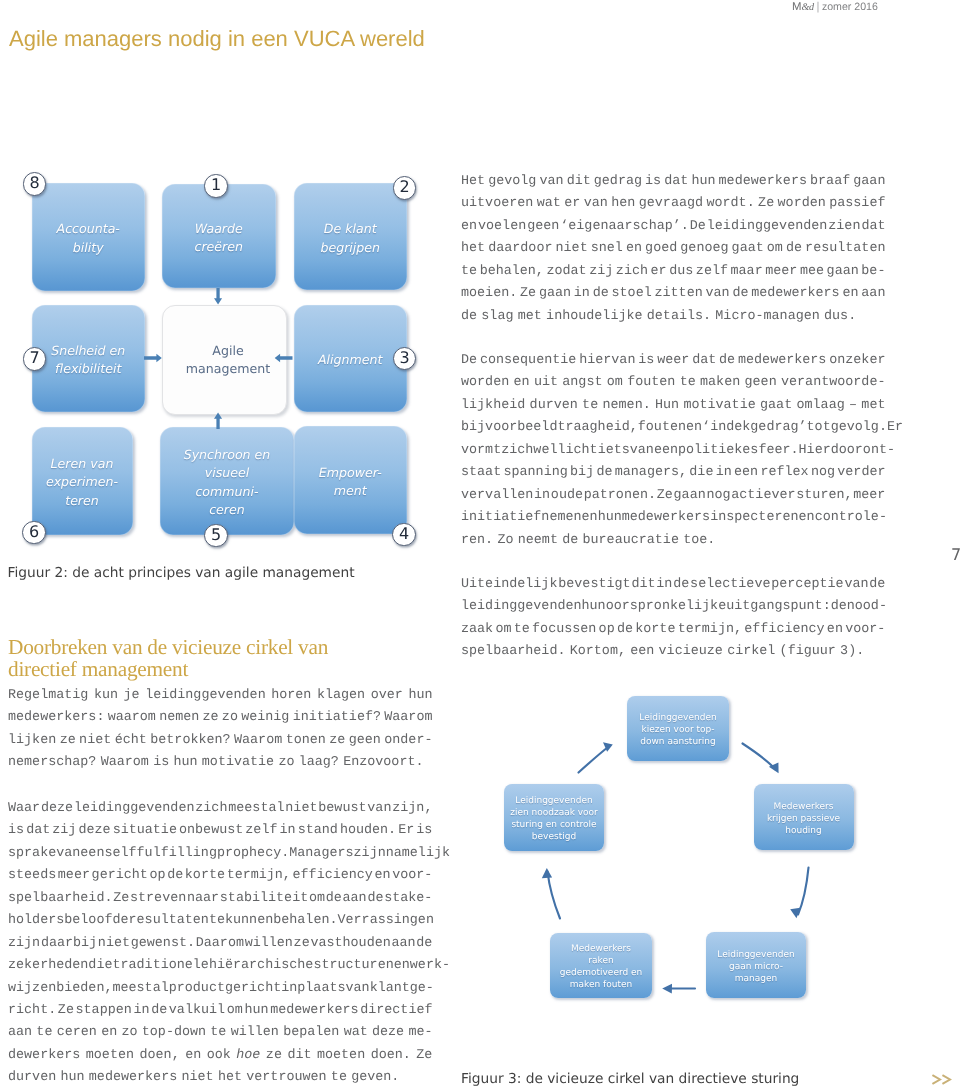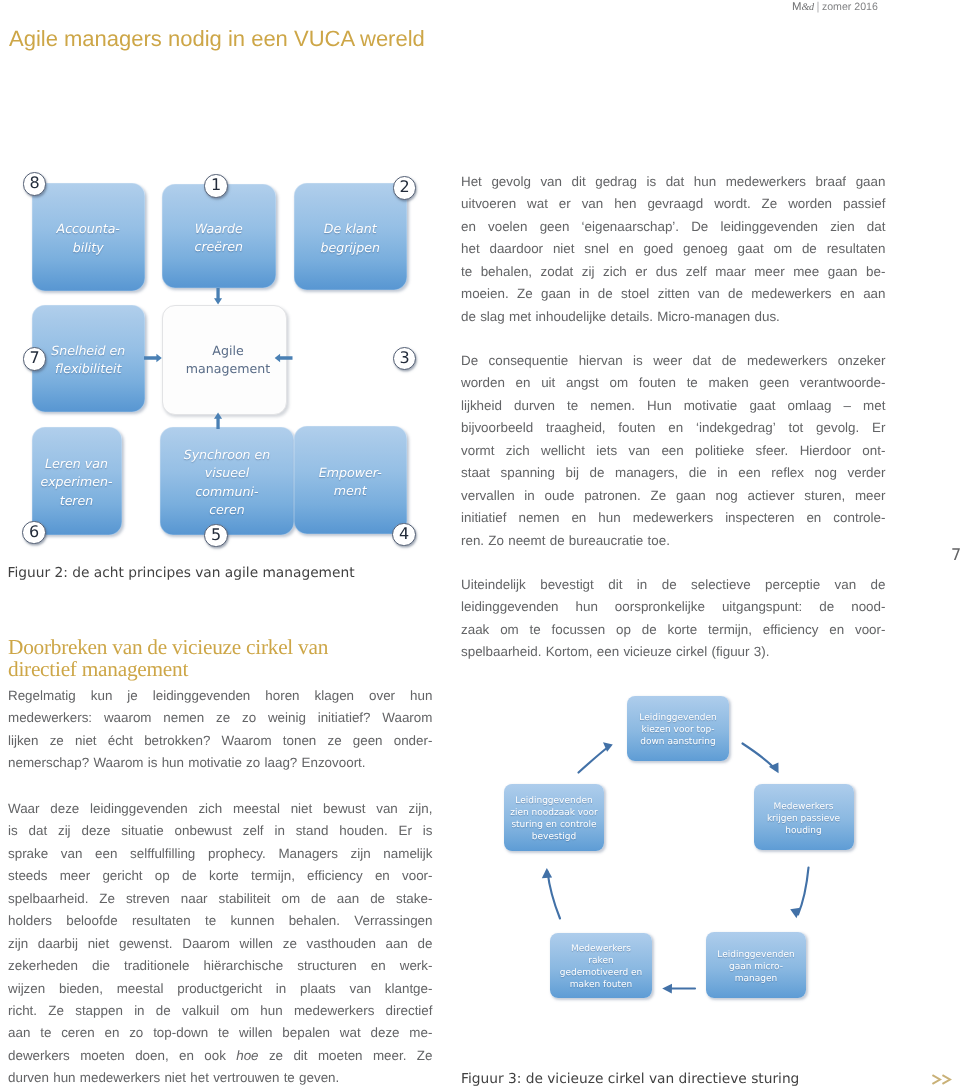--- a/index.html
+++ b/index.html
@@ -11,21 +11,21 @@
   #hdr{position:absolute;left:792px;top:1px;font-size:10.6px;color:#818284;white-space:nowrap;font-family:"Liberation Sans",sans-serif;}
   #hdr .brand{color:#6e6f71;font-size:11.4px;}
   #hdr .amp{font-style:italic;font-family:"Liberation Serif",serif;font-size:10.2px;color:#6e6f71;letter-spacing:-0.3px;}
   #hdr .sep{color:#b0b1b3;margin:0 2.5px 0 2.5px;font-size:11.4px;}
 
   #title{position:absolute;left:9px;top:26px;font-size:22px;color:#cda647;font-weight:400;letter-spacing:0;white-space:nowrap;font-family:"Liberation Sans",sans-serif;text-align:center;}
 
   
   .para{position:absolute;width:424.5px;}
   .ln{font-size:13.4px;line-height:22.45px;color:#636466;height:22.45px;white-space:nowrap;
-      display:flex;justify-content:space-between;font-family:Liberation Sans, sans-serif;}
+      display:flex;justify-content:space-between;font-family:Liberation Mono, monospace;}
   .ln.last{display:flex;justify-content:flex-start;}
   .ln.last span.w + span.w{margin-left:0.3181em;}
   
   .ln span.w{display:inline-block;}
   .cap{position:absolute;font-size:13.75px;color:#404040;line-height:22px;white-space:nowrap;font-family:"DejaVu Sans",sans-serif;}
   .sub{position:absolute;font-size:21.3px;line-height:22.7px;font-weight:400;color:#cda647;letter-spacing:-0.25px;white-space:nowrap;font-family:Liberation Serif, serif;}
 
   #pagenum{position:absolute;left:951px;top:547px;font-size:16px;color:#636466;font-family:"DejaVu Sans",sans-serif;line-height:1;}
   #cont{position:absolute;left:932px;top:1074px;line-height:0;}
 
@@ -63,21 +63,22 @@
   <div id="title">Agile managers nodig in een VUCA wereld</div>
   <div id="fig2" style="position:absolute;left:0;top:0;width:440px;height:600px">
     <div class="b2" style="left:31.5px;top:182.5px;width:113.5px;height:108px">Accounta-
 bility</div>
     <div class="b2" style="left:161.5px;top:184px;width:114.5px;height:104px">Waarde
 creëren</div>
     <div class="b2" style="left:293.5px;top:183px;width:113.5px;height:107px">De klant
 begrijpen</div>
     <div class="b2" style="left:31.5px;top:304.5px;width:113.5px;height:107.5px">Snelheid en
 flexibiliteit</div>
-    <div class="b2" style="left:31.5px;top:426.5px;width:90px;height:108px">Leren van
+    <div class="b2" style="left:293.5px;top:304.5px;width:113.5px;height:107.5px">Alignment</div>
+    <div class="b2" style="left:31.5px;top:426.5px;width:101px;height:108px">Leren van
 experimen-
 teren</div>
     <div class="b2" style="left:160px;top:426.5px;width:134px;height:108px">Synchroon en
 visueel
 communi-
 ceren</div>
     <div class="b2" style="left:293.5px;top:426px;width:113.5px;height:107.5px">Empower-
 ment</div>
     <div class="b2c" style="left:161.5px;top:304.5px;width:115px;height:108px">Agile
 management</div>
@@ -274,21 +275,21 @@
     <div class="ln">
         <span class="w">dewerkers</span>
         <span class="w">moeten</span>
         <span class="w">doen,</span>
         <span class="w">en</span>
         <span class="w">ook</span>
         <span class="w"><em>hoe</em></span>
         <span class="w">ze</span>
         <span class="w">dit</span>
         <span class="w">moeten</span>
-        <span class="w">meer.</span>
+        <span class="w">doen.</span>
         <span class="w">Ze</span>
       </div>
     <div class="ln last">
         <span class="w">durven</span>
         <span class="w">hun</span>
         <span class="w">medewerkers</span>
         <span class="w">niet</span>
         <span class="w">het</span>
         <span class="w">vertrouwen</span>
         <span class="w">te</span>

